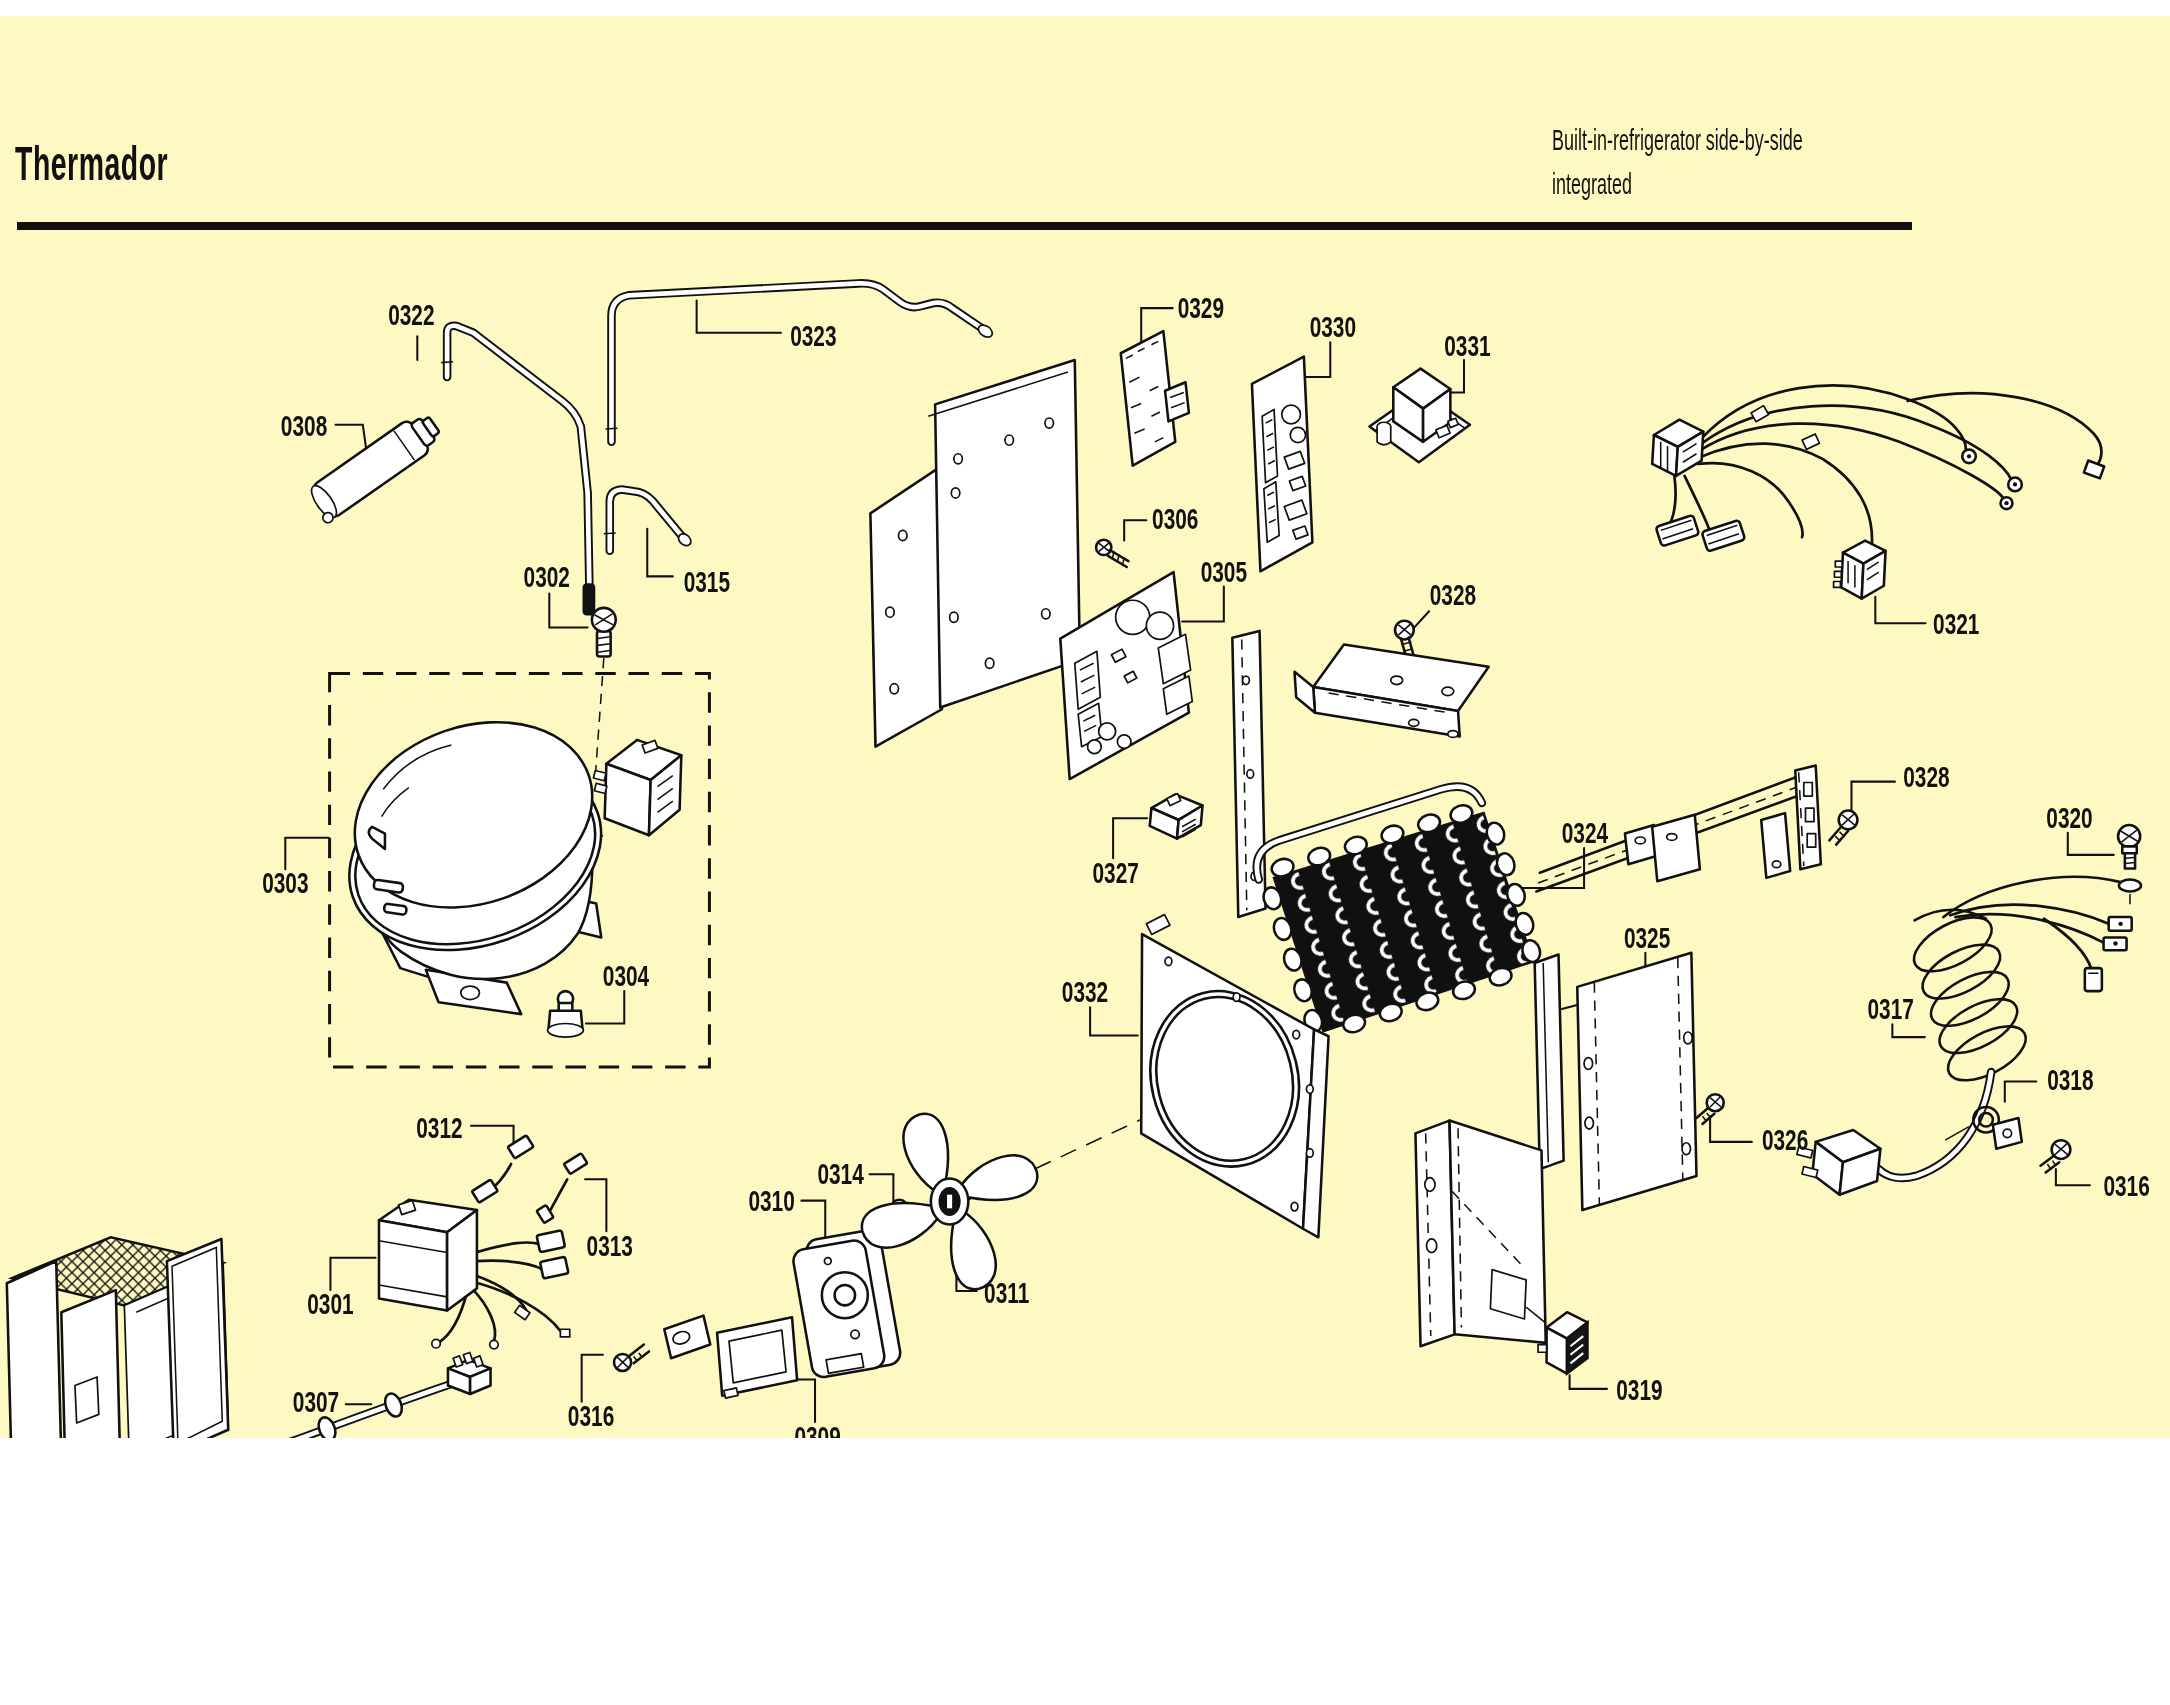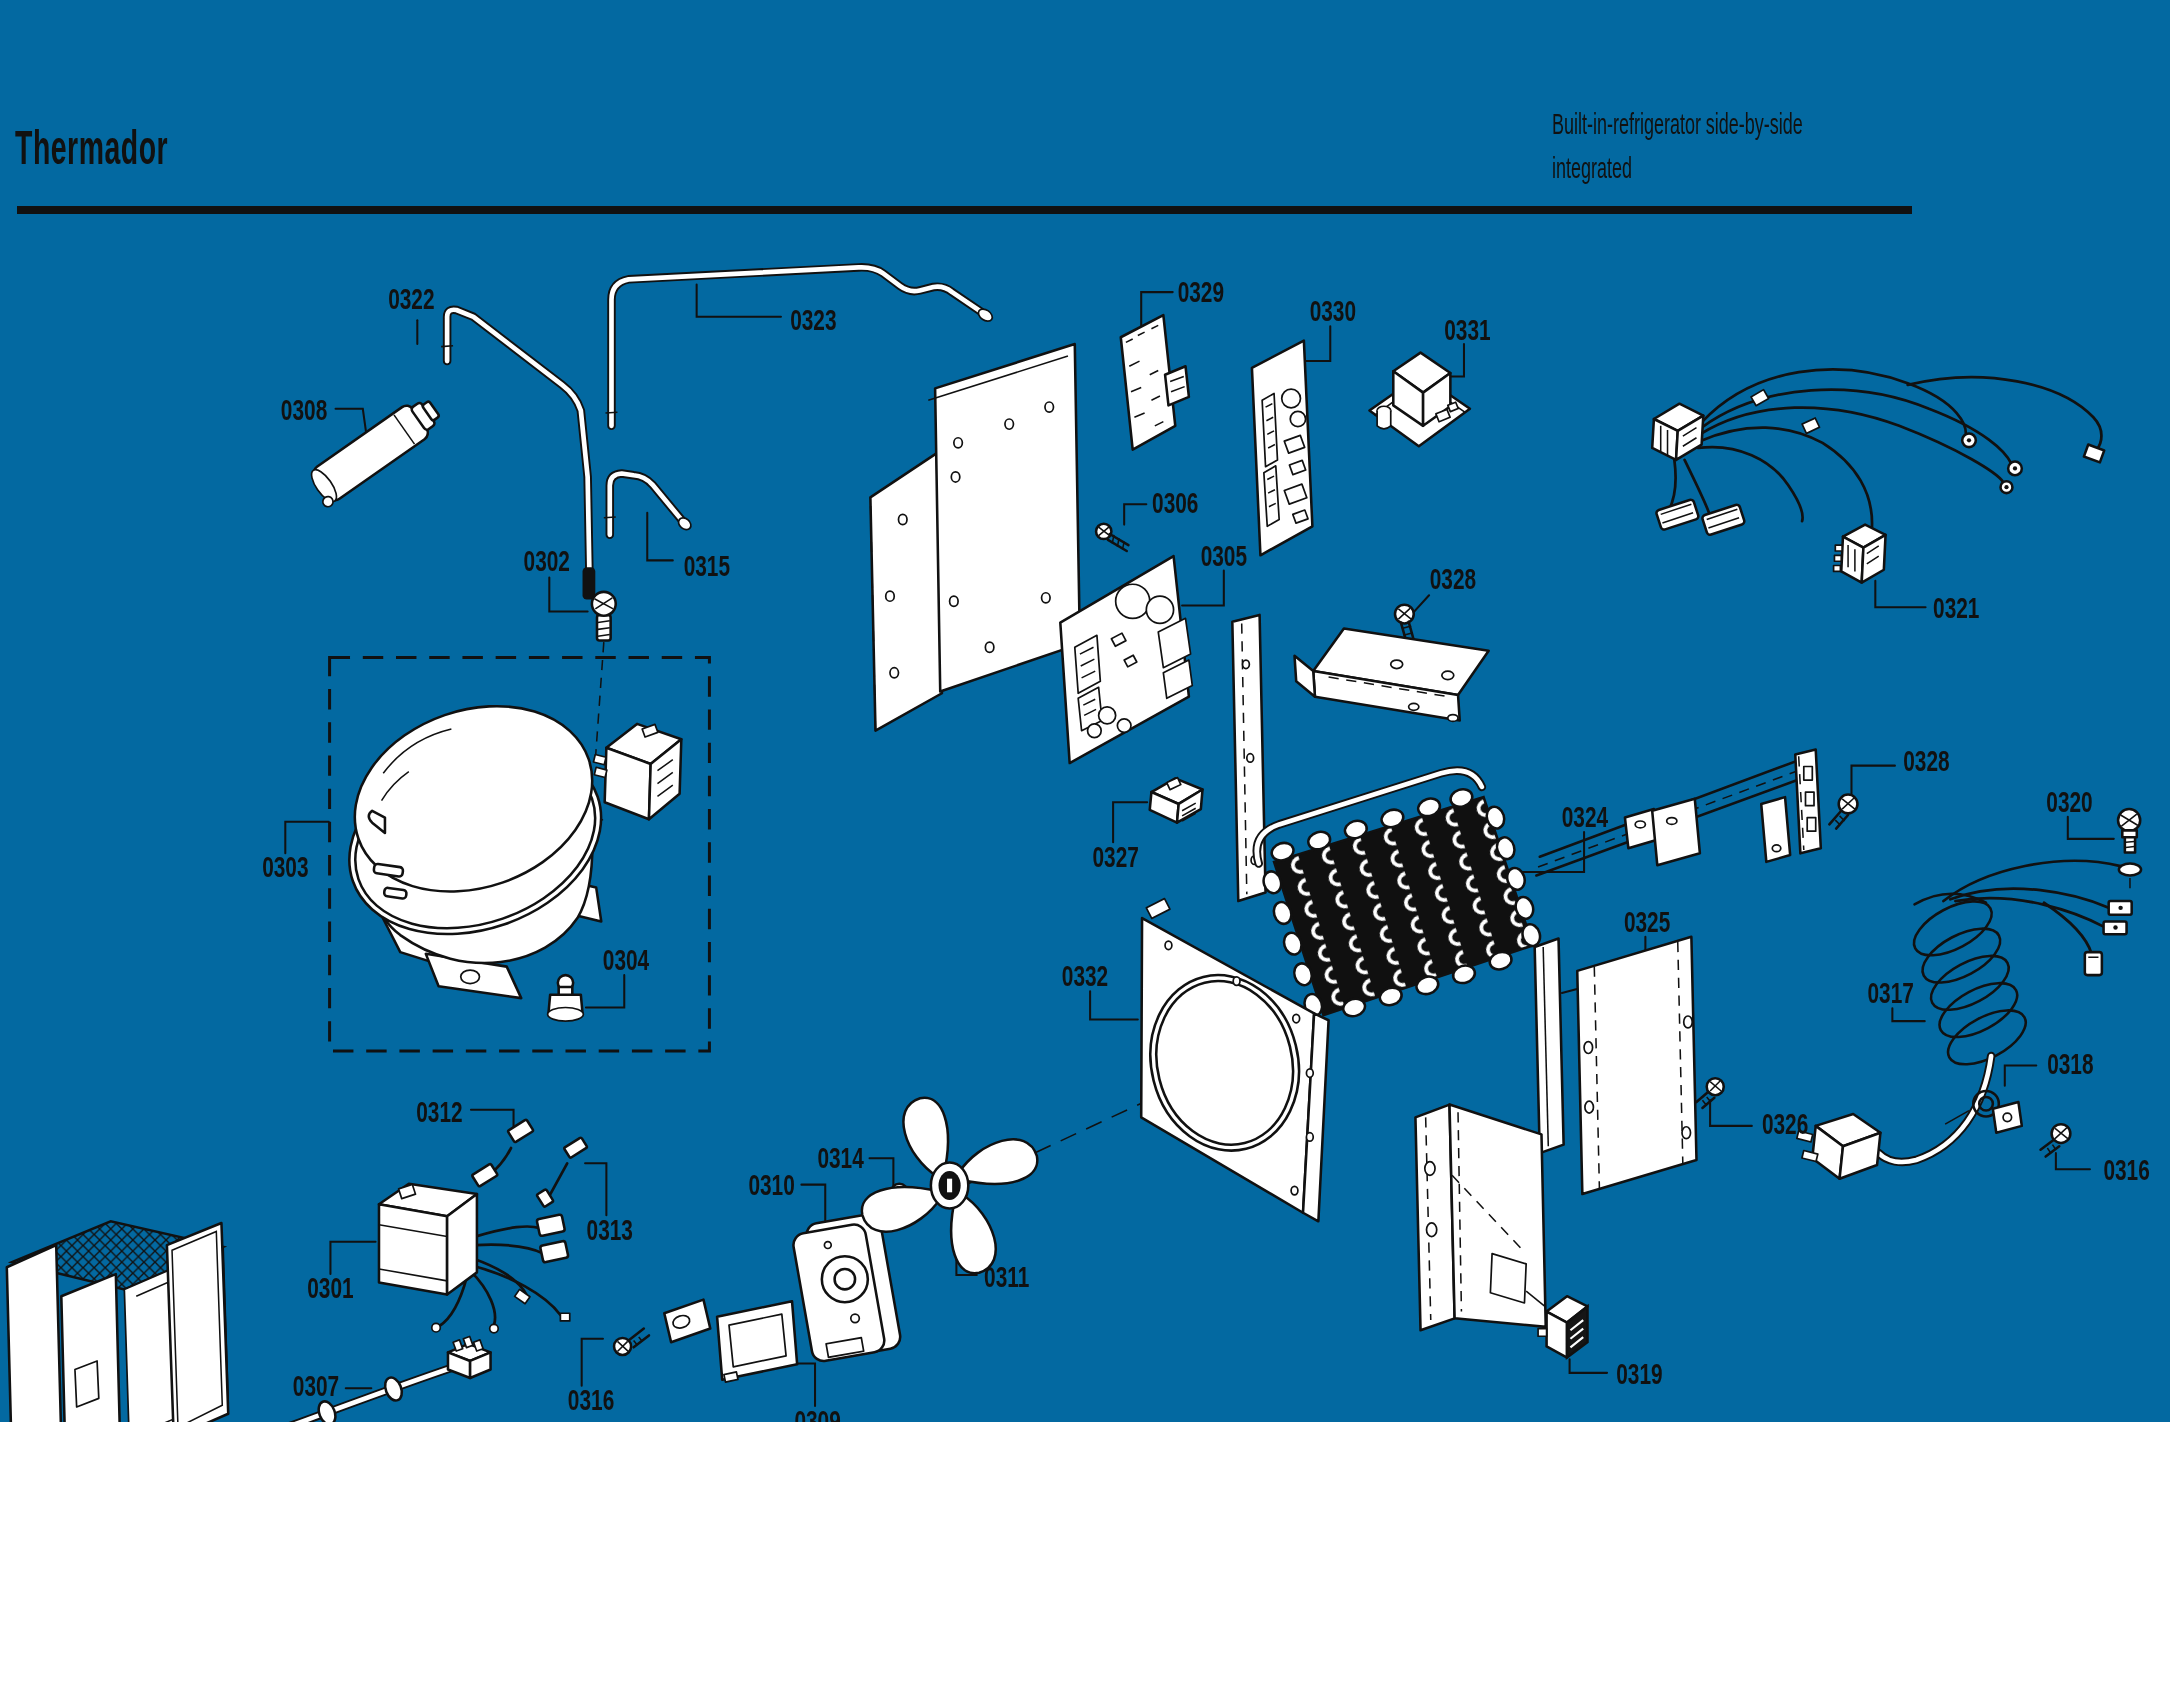--- a/index.html
+++ b/index.html
@@ -1,17 +1,17 @@
 <!DOCTYPE html>
 <html style="font-size:13.6px"><head>
 <meta charset="utf-8">
 <style>
   html,body{margin:0;padding:0;background:#fff;}
-  .page{position:relative;width:2170px;height:1422px;background:#0369a1;overflow:hidden;
-        font-family:"Liberation Sans",sans-serif;color:#111;}
+  .page{position:relative;width:2170px;height:1422px;background:#fef9c3;overflow:hidden;
+        font-family:"Liberation Sans",sans-serif;color:#111;margin-top:16px;}
   .brand{position:absolute;left:15.3px;top:119px;font-size:49px;font-weight:700;
          transform:scaleX(0.58);transform-origin:left top;white-space:nowrap;letter-spacing:0.9px;}
   .subtitle{position:absolute;left:1552px;top:102px;font-size:29px;font-weight:400;
             transform:scaleX(0.62);transform-origin:left top;line-height:44px;white-space:nowrap;}
   .rule{position:absolute;left:17px;top:206px;width:1895px;height:7.7px;background:#111;}
   svg{position:absolute;left:0;top:0;}
   .ln{stroke:#111;stroke-width:3;fill:none;stroke-linecap:round;stroke-linejoin:round;}
   .fw{fill:#fff;stroke:#111;stroke-width:3;stroke-linejoin:round;}
   .fw2{fill:#fff;stroke:#111;stroke-width:2;stroke-linejoin:round;}
   .fb{fill:#111;stroke:none;}

